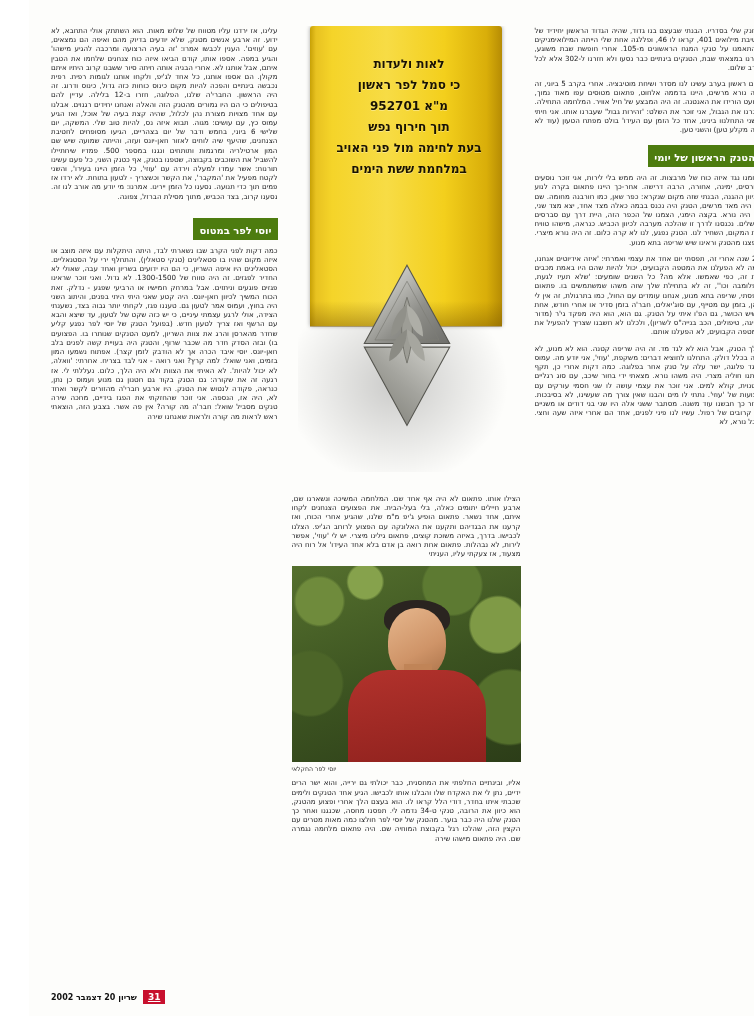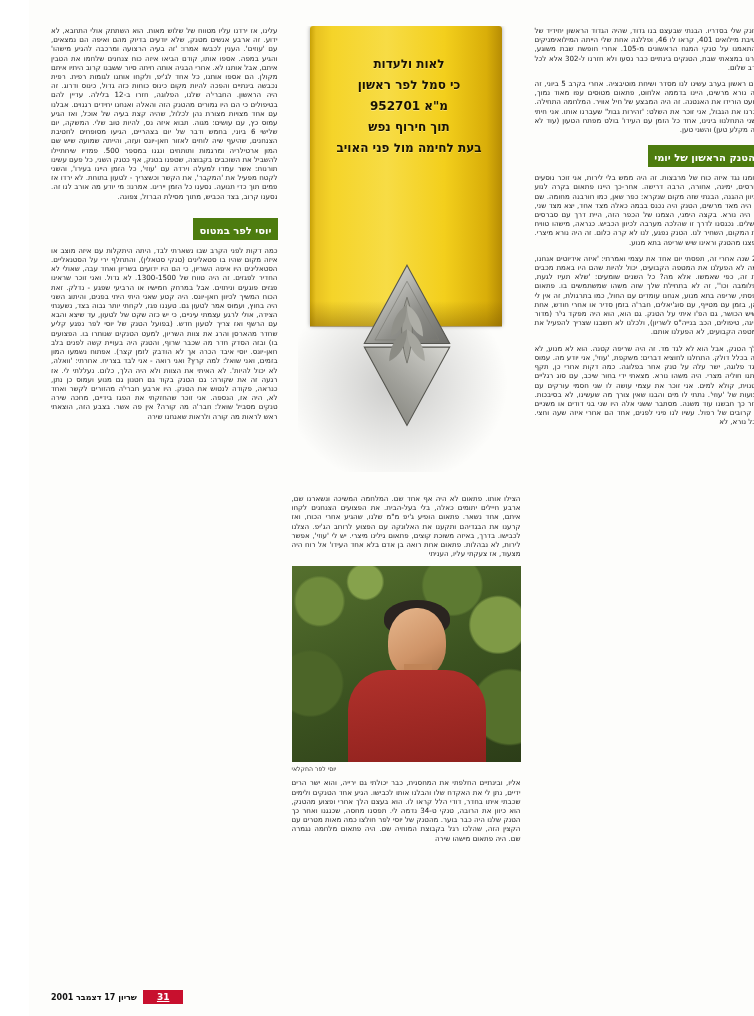--- a/index.html
+++ b/index.html
@@ -187,21 +187,21 @@
     flex-direction: row;
     align-items: center;
     gap: 6px;
     direction: rtl;
   }
   .pagenum {
     background: #c8102e;
     color: #fff;
     font-weight: bold;
     font-size: 9px;
-    padding: 2px 14px;
+    padding: 2px 5px;
     font-family: "DejaVu Sans", sans-serif;
     text-decoration: underline;
   }
   .footer-text {
     font-size: 8px;
     font-weight: bold;
     color: #111;
     direction: rtl;
     font-family: "DejaVu Sans", sans-serif;
   }
@@ -229,20 +229,21 @@
 
       <div class="medal-wrap">
         <div class="shadow-blob"></div>
         <div class="ribbon"></div>
         <div class="ribbon-text">
           <div>לאות ולעדות</div>
           <div>כי סמל לפר ראשון</div>
           <div>מ"א 952701</div>
           <div>תוך חירוף נפש</div>
           <div>בעת לחימה מול פני האויב</div>
+          <div>במלחמת ששת הימים</div>
         </div>
 
         <svg class="star" viewBox="0 0 200 220">
           <defs>
             <linearGradient id="silver" x1="0" y1="0" x2="1" y2="1">
               <stop offset="0%" stop-color="#e9e9e6"></stop>
               <stop offset="35%" stop-color="#b9b9b4"></stop>
               <stop offset="60%" stop-color="#8f8f8a"></stop>
               <stop offset="100%" stop-color="#6e6e6a"></stop>
             </linearGradient>
@@ -293,16 +294,16 @@
         <p>לחמנו נגד איזה כוח של מרבצות. זה היה ממש בלי לירות, אני זוכר נוסעים ודורסים, ימינה, אחורה, הרבה דרישה. אחר-כך היינו פתאום בקרה לנוע לכיוון ההגנה, הבנתי שזה מקום שנקרא: כפר שאן, כמו חורבנה מחומה. שם זה היה מאד מרשים, הטנק היה נכנס בבמה כאלה מצד אחד, יצא מצד שני, זה היה נורא. בקצה הימני, הצמנו של הכפר הזה, היית דרך עם סברסים ואשלים. נכנסנו לדרך זו שהלכה מערבה לכיוון הכביש. כנראה, מישהו טוויח את המקום, השחיר לנו. הטנק נפגע, לנו לא קרה כלום. זה היה נורא מיצרי. קפצנו מהטנק וראינו שיש שריפה בתא מנוע.</p>
         <p>20 שנה אחרי זה, תפסתי יום אחד את עצמי ואמרתי: 'איזה אידיוטים אנחנו, למה לא הפעלנו את המטפה הקבועים, יכול להיות שהם היו באמת מכבים את זה, כפי שאמשו. אלא מה? כל השנים שומעים: 'שלא תעיז לגעת, הפלומבה וכו'', זה לא בתחילת שלך שזה משהו שמשתמשים בו. פתאום תפסתי, שריפה בתא מנוע, אנחנו עומדים עם החול, כמו בתרגולת, זה אין לי כאן, בזמן עם מטייף, עם סוג'יאלים, חבר'ה בזמן סדיר או אחרי חודש, אחת בשיש הכושר, גם הפ'ו איתי על הטנק. גם הוא, הוא היה מפקד גי'ר (מדור נהיגה, טיפולים, הכב בנייה"ס לשריון), ולכלנו לא חשבנו שצריך להפעיל את המטפה הקבועים, לא הפעלנו אותם.</p>
         <p>הלך הטנק, אבל הוא לא לגד מד. זה היה שריפה קטנה. הוא לא מנוע, לא היה בכלל דולק. התחלנו לחוציא דברים: משקפת, 'עוזי', אני יודע מה. עמוס ופגד פלוגה, ישר עלה על טנק אחר בפלוגה. כמה דקות אחרי כן, תקף אותנו חוליה מצרי. היה משהו נורא. מצאתי ידי בחור שיכב, עם סוג רגליים קטנוית, קולא למים. אני זוכר את עצמי עושה לו שני חסמי עורקים עם רצועות של 'עוזי'. נתתי לו מים והבנו שאין צורך מה שעשינו, לא בסיבכות. אחר כך חבשנו עוד משנה. מסתבר ששני אלה היו שני בני דודים או משניים או קרובים של רפול. עשיו לנו פיני לפנים, אחד הם אחרי איזה שעה וחצי. חבל נורא, לא</p>
       </div>
     </div>
 
   </div>
 
   <div class="footer">
     <div class="pagenum">31</div>
-    <div class="footer-text">שריון 17  דצמבר 2001</div>
+    <div class="footer-text">שריון 20  דצמבר 2002</div>
   </div>
 
 </div>
 
 </body></html>

